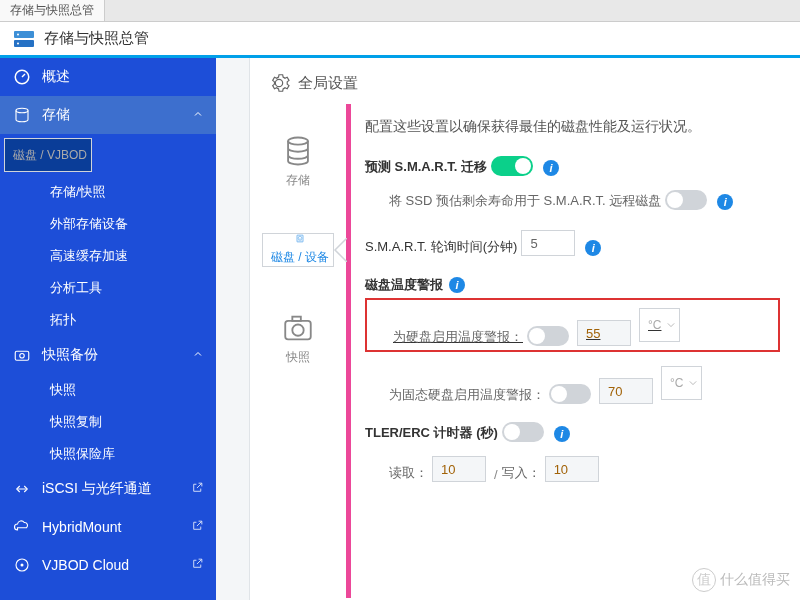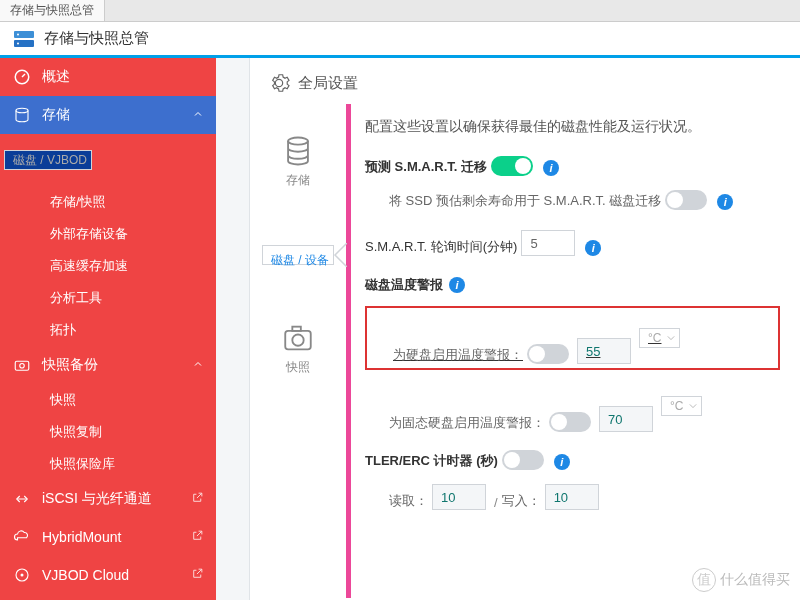--- a/index.html
+++ b/index.html
@@ -3,21 +3,21 @@
 <meta charset="utf-8">
 <style>
 * { margin:0; padding:0; box-sizing:border-box; font-family:"Microsoft YaHei",Arial,sans-serif; }
 body { width:800px; height:600px; overflow:hidden; background:#fff; font-size:13px; color:#333; position:relative; }
 .tab-strip { height:22px; background:#e8e8e8; border-bottom:1px solid #ccc; display:flex; align-items:center; }
 .tab { height:100%; padding:0 10px; background:#f9f9f9; border-right:1px solid #ccc; display:flex; align-items:center; font-size:12px; color:#555; }
 .header { height:36px; display:flex; align-items:center; padding:0 12px; border-bottom:3px solid #00a0e9; }
 .app-icon { width:24px; height:24px; margin-right:8px; }
 .app-title { font-size:15px; font-weight:500; color:#333; }
 .hbody { display:flex; height:calc(600px - 58px); }
-.sidebar { width:216px; background:#ef4444; color:#fff; overflow:hidden; }
+.sidebar { width:216px; background:#1d4ed8; color:#fff; overflow:hidden; }
 .sb-row { display:flex; align-items:center; height:38px; padding:0 12px; cursor:pointer; font-size:14px; }
 .sb-row .ic { width:20px; height:20px; margin-right:10px; display:flex; align-items:center; justify-content:center; }
 .sb-row .chev { margin-left:auto; }
 .sb-row.active { background:#3d6fce; }
 .sb-sub { padding-left:50px; height:32px; display:flex; align-items:center; font-size:13px; cursor:pointer; }
 .sb-sub.sel { background:#0a3d98; }
 .ext { margin-left:auto; opacity:.8; }
 .middle { width:34px; background:#f4f6f8; border-right:1px solid #e0e4e8; position:relative; }
 .main { flex:1; background:#fff; overflow:hidden; position:relative; }
 .crumb { display:flex; align-items:center; padding:14px 18px 10px; font-size:15px; color:#555; }
@@ -34,24 +34,24 @@
 .row .lbl { font-weight:bold; }
 .row .sublbl { margin-left:24px; color:#666; }
 .info { width:16px; height:16px; border-radius:50%; background:#1e88e5; color:#fff; display:inline-flex; align-items:center; justify-content:center; font-size:11px; font-weight:bold; margin-left:6px; font-style:italic; }
 .toggle { width:42px; height:20px; border-radius:10px; position:relative; display:inline-block; margin:0 4px; }
 .toggle.on { background:#0bd08a; }
 .toggle.off { background:#d0d4d9; }
 .toggle .knob { width:16px; height:16px; background:#fff; border-radius:50%; position:absolute; top:2px; }
 .toggle.on .knob { right:2px; }
 .toggle.off .knob { left:2px; }
 .inp { border:1px solid #d0d4d9; height:26px; padding:0 8px; font-size:13px; width:54px; text-align:left; margin:0 4px; color:#666; }
-.inp.dis { background:#f4f6f8; color:#0f766e; }
-.sel { border:1px solid #d0d4d9; height:20px; padding:0 4px 0 8px; display:inline-flex; align-items:center; color:#aaa; font-size:12px; margin:16px 4px; gap:6px; }
+.inp.dis { background:#f4f6f8; color:#a16207; }
+.sel { border:1px solid #d0d4d9; height:34px; padding:0 4px 0 8px; display:inline-flex; align-items:center; color:#aaa; font-size:12px; margin:4px 4px; gap:6px; }
 .hl { border:2px solid #d33; padding:4px 2px; margin-bottom:10px;text-decoration:underline; }
-.sec-title { font-weight:bold; margin:20px 0 12px 0; display:flex; align-items:center; }
+.sec-title { font-weight:bold; margin:20px 0 4px 0; display:flex; align-items:center; }
 .wm { position:absolute; right:10px; bottom:8px; font-size:14px; color:#bbb; display:flex; align-items:center; gap:4px; }
 .wm-ic { width:24px; height:24px; border:1.5px solid #ccc; border-radius:50%; display:flex; align-items:center; justify-content:center; font-size:14px; color:#ccc; }
 </style>
 </head>
 <body>
 
 <div class="tab-strip">
   <div class="tab">存储与快照总管</div>
 </div>
 
@@ -192,21 +192,21 @@
         <div class="intro">配置这些设置以确保获得最佳的磁盘性能及运行状况。</div>
 
         <div class="row">
           <span class="lbl">预测 S.M.A.R.T. 迁移</span>
           <span class="toggle on">
               <span class="knob"></span>
             </span>
           <span class="info">i</span>
         </div>
         <div class="row">
-          <span class="sublbl">将 SSD 预估剩余寿命用于 S.M.A.R.T. 磁盘迁移</span>
+          <span class="sublbl">将 SSD 预估剩余寿命用于 S.M.A.R.T. 远程磁盘</span>
           <span class="toggle off">
               <span class="knob"></span>
             </span>
           <span class="info">i</span>
         </div>
 
         <div class="row" style="margin-top:20px">
           <span>S.M.A.R.T. 轮询时间(分钟)</span>
           <input class="inp" value="5" style="">
           <span class="info">i</span>

